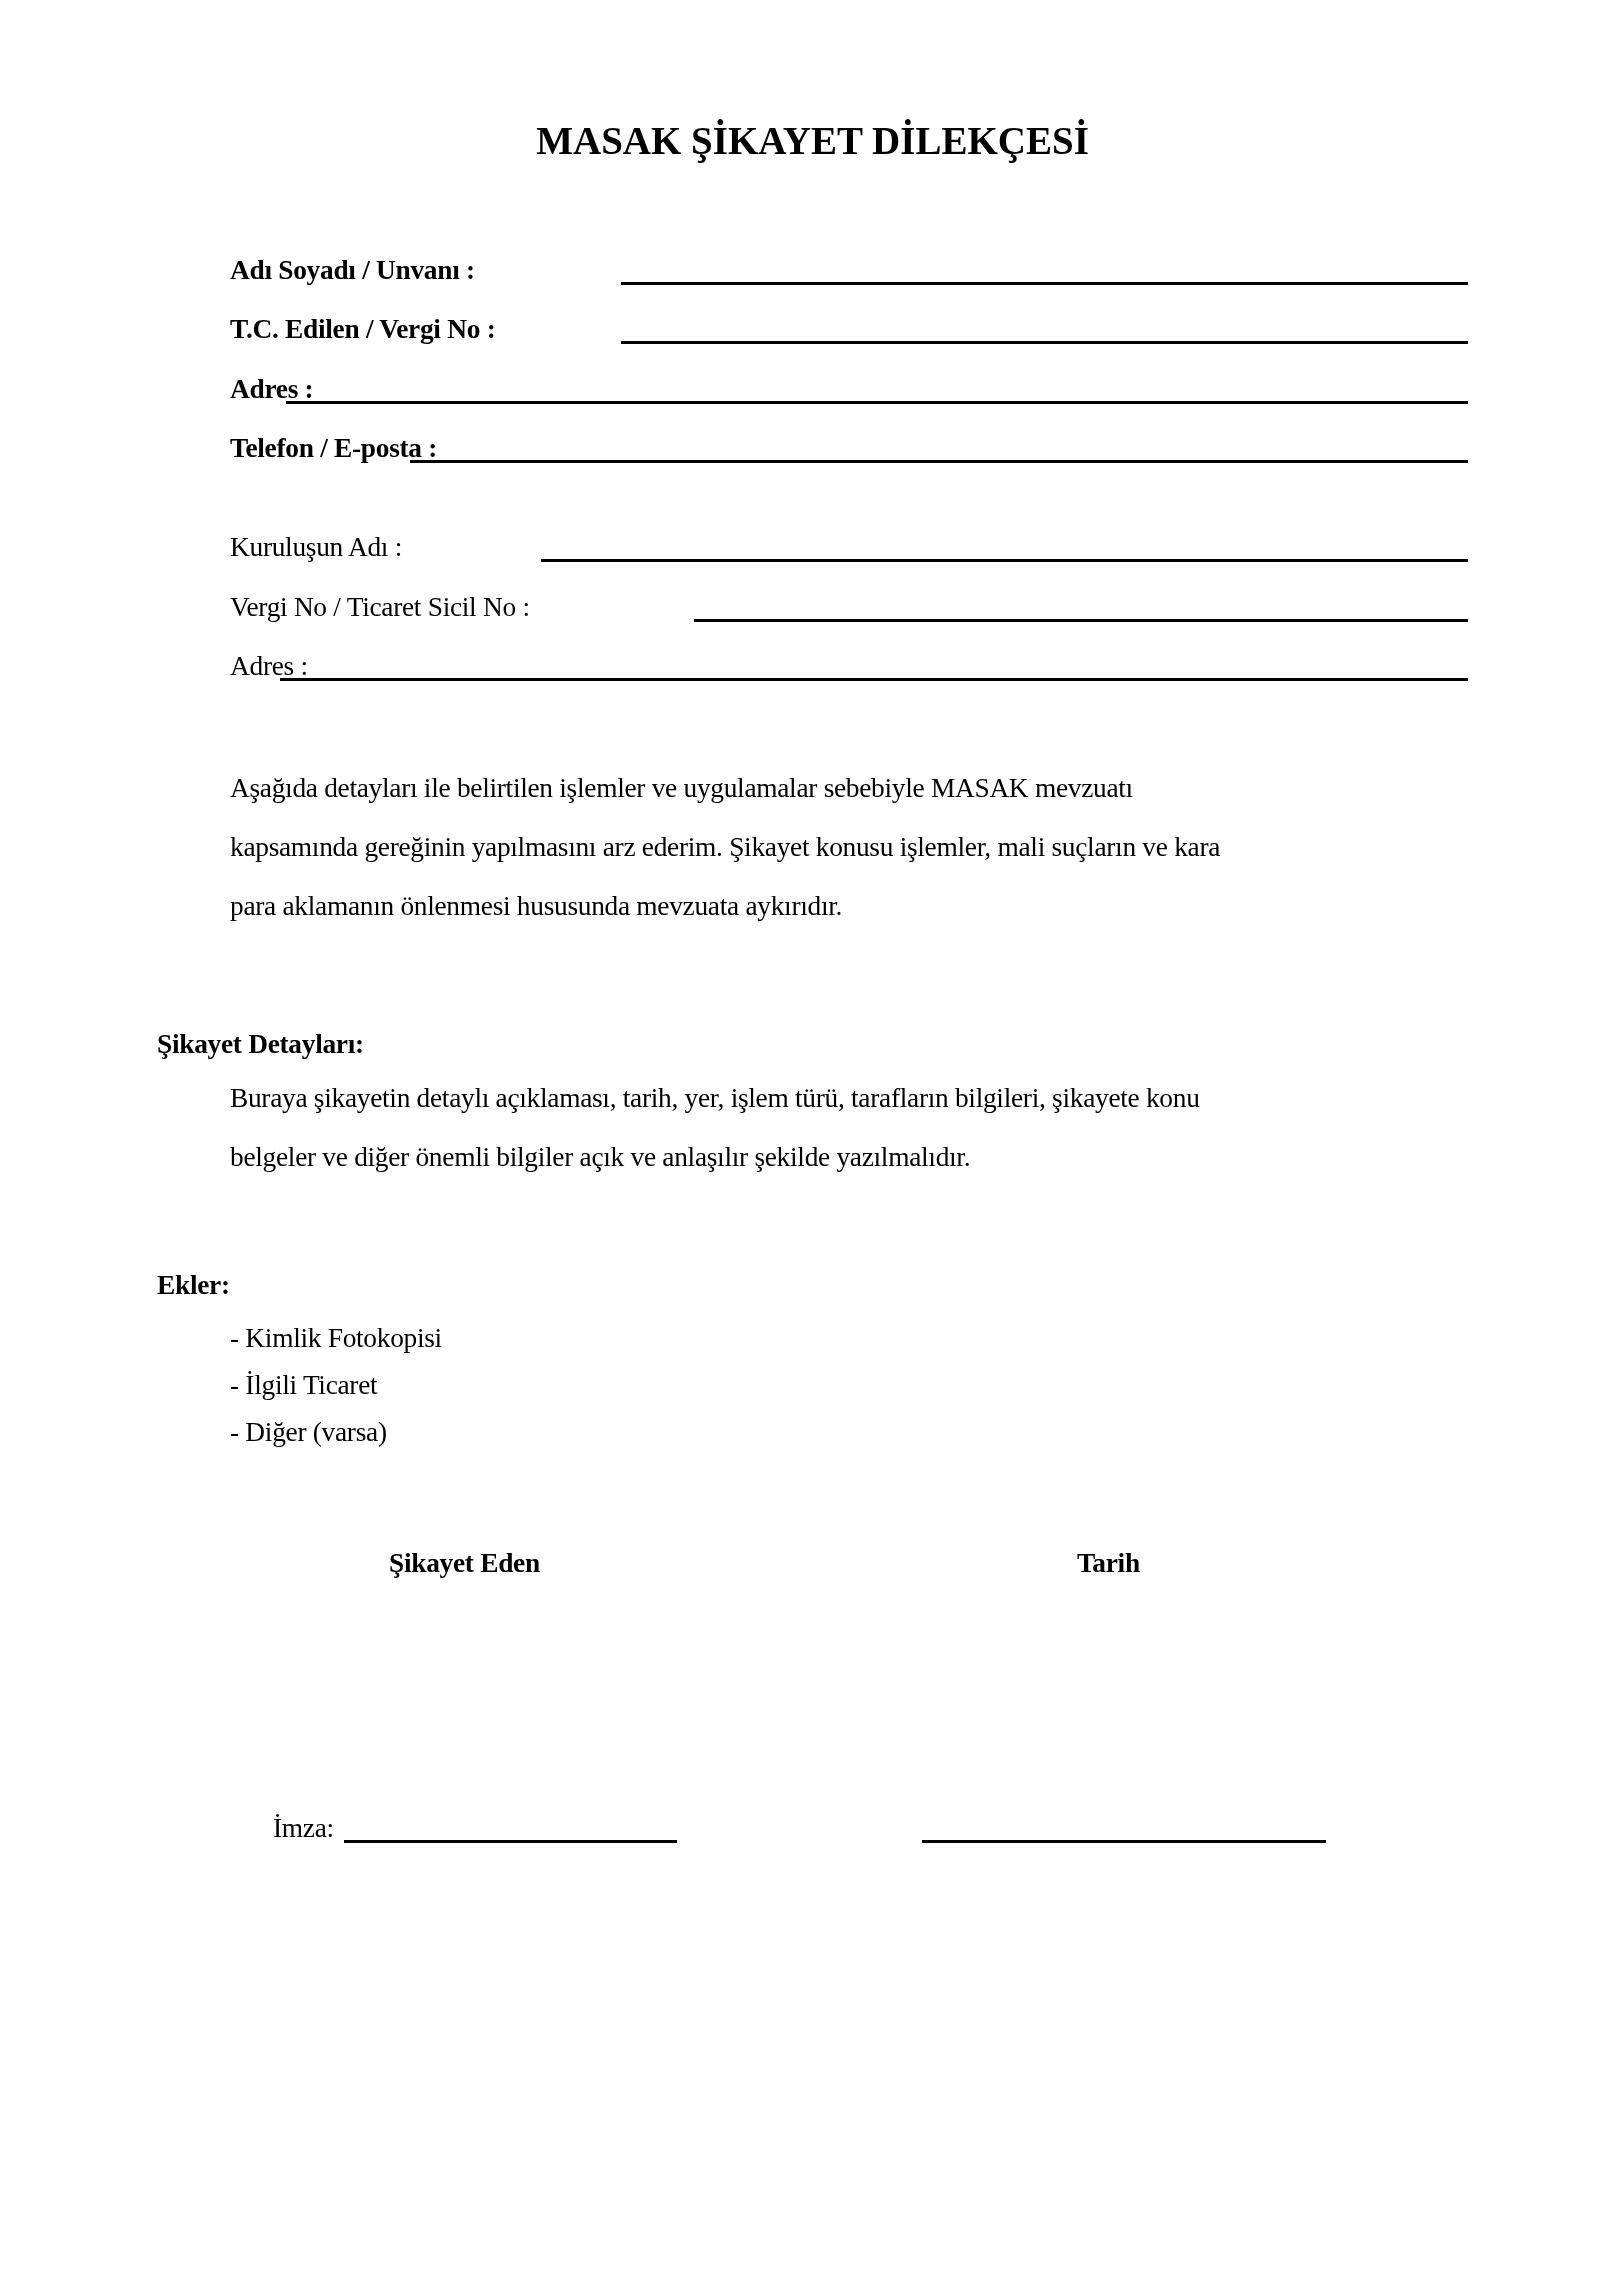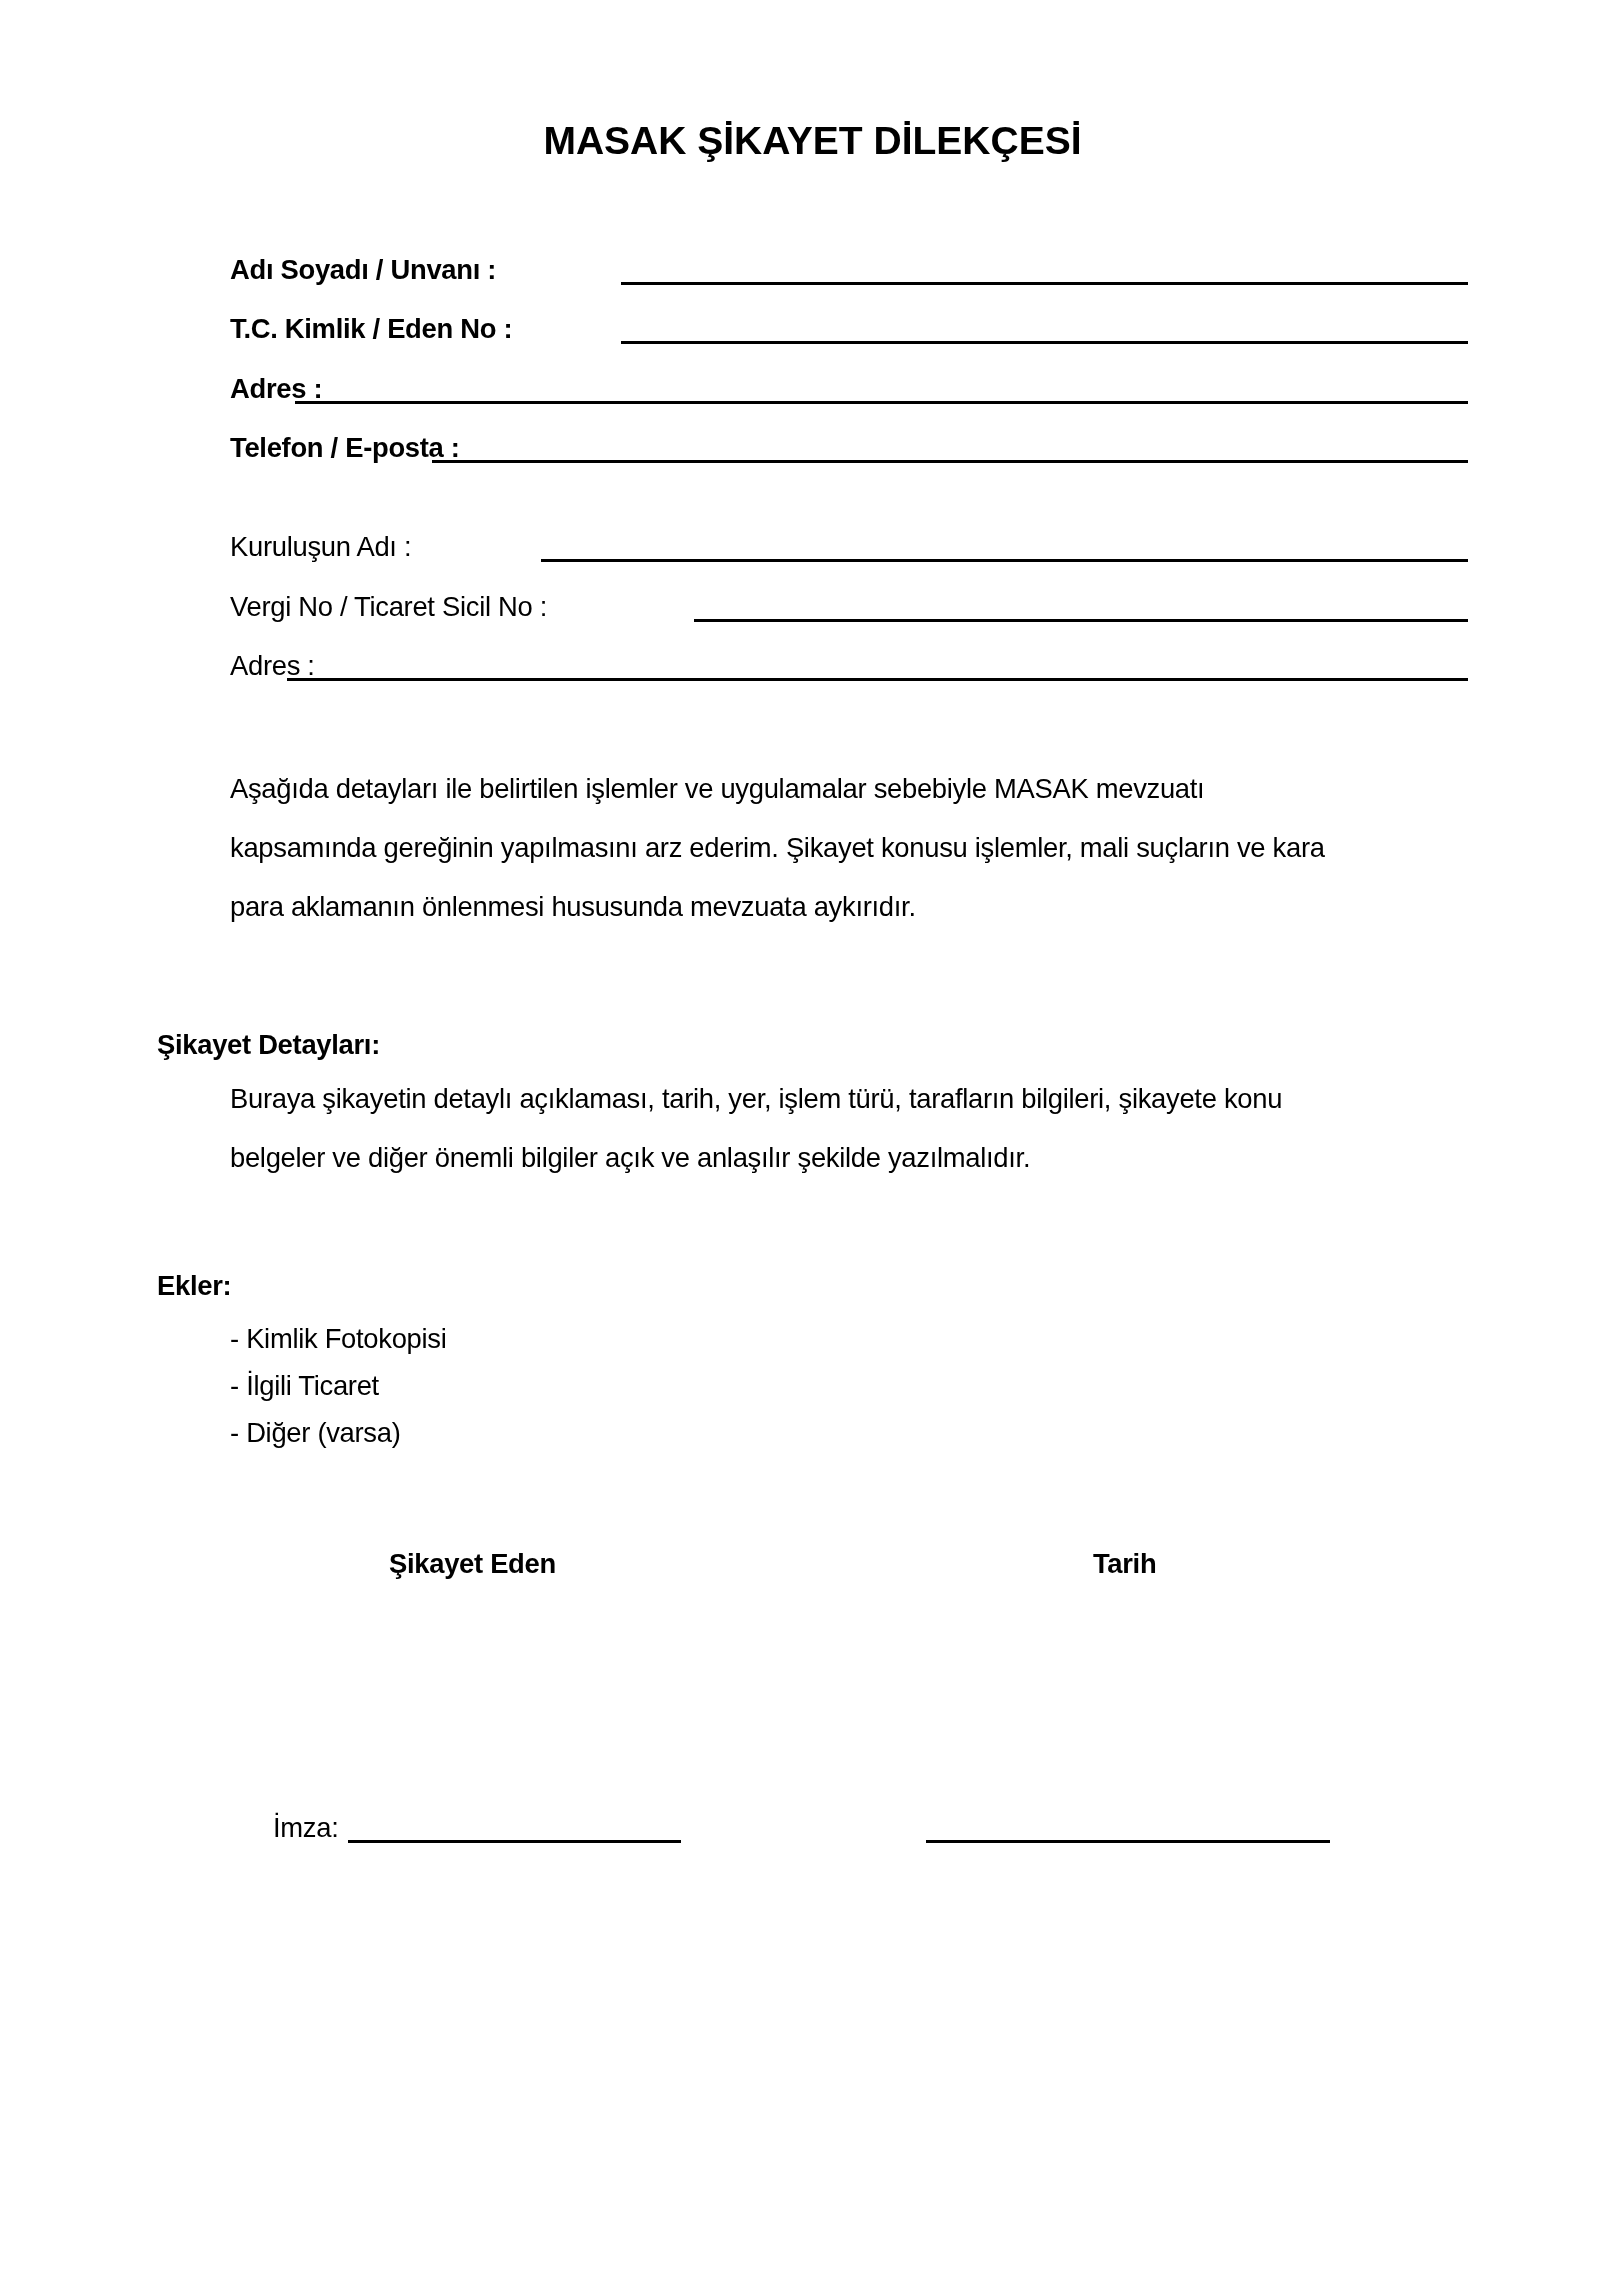--- a/index.html
+++ b/index.html
@@ -1,15 +1,15 @@
 <!DOCTYPE html>
 <html><head>
 <meta charset="utf-8">
 <style>
-  * { margin: 0; padding: 0; box-sizing: border-box; }
+  * { margin: 0; padding: 0; box-sizing: border-box; font-family: Liberation Serif, serif; }
   html, body { background: #ffffff; }
   .page {
     width: 1621px;
     height: 2293px;
     background: #ffffff;
     color: #000000;
     font-family: "Liberation Sans", sans-serif;
     font-size: 27.4px;
     letter-spacing: -0.3px;
     padding: 118px 153px 0 157px;
@@ -105,21 +105,21 @@
 
   <h1 class="title">MASAK ŞİKAYET DİLEKÇESİ</h1>
 
   <div>
     <div class="rows">
       <div class="field-row">
         <span class="field-label bold tab-399">Adı Soyadı / Unvanı :</span>
         <span class="field-line"></span>
       </div>
       <div class="field-row">
-        <span class="field-label bold tab-399">T.C. Kimlik / Eden No :</span>
+        <span class="field-label bold tab-399">T.C. Edilen / Vergi No :</span>
         <span class="field-line"></span>
       </div>
       <div class="field-row">
         <span class="field-label bold">Adres :</span>
         <span class="field-line overlap"></span>
       </div>
       <div class="field-row">
         <span class="field-label bold">Telefon / E-posta :</span>
         <span class="field-line overlap"></span>
       </div>

